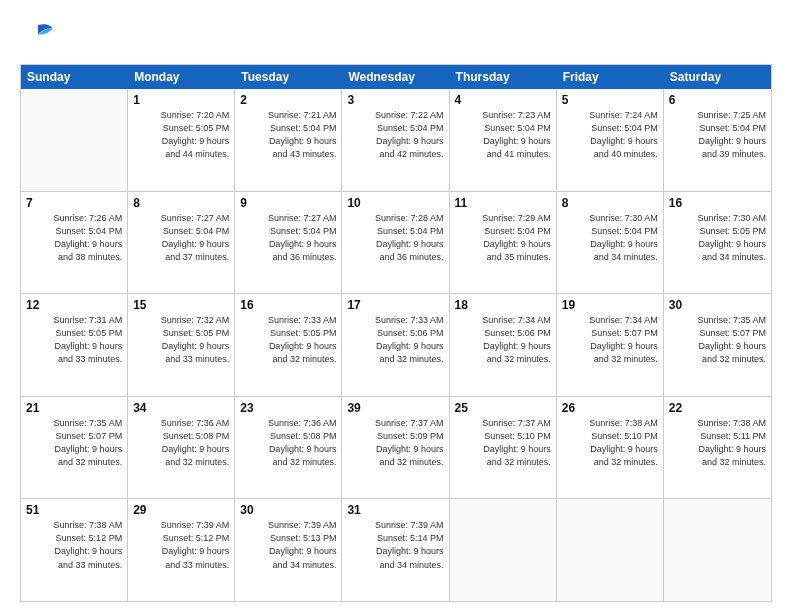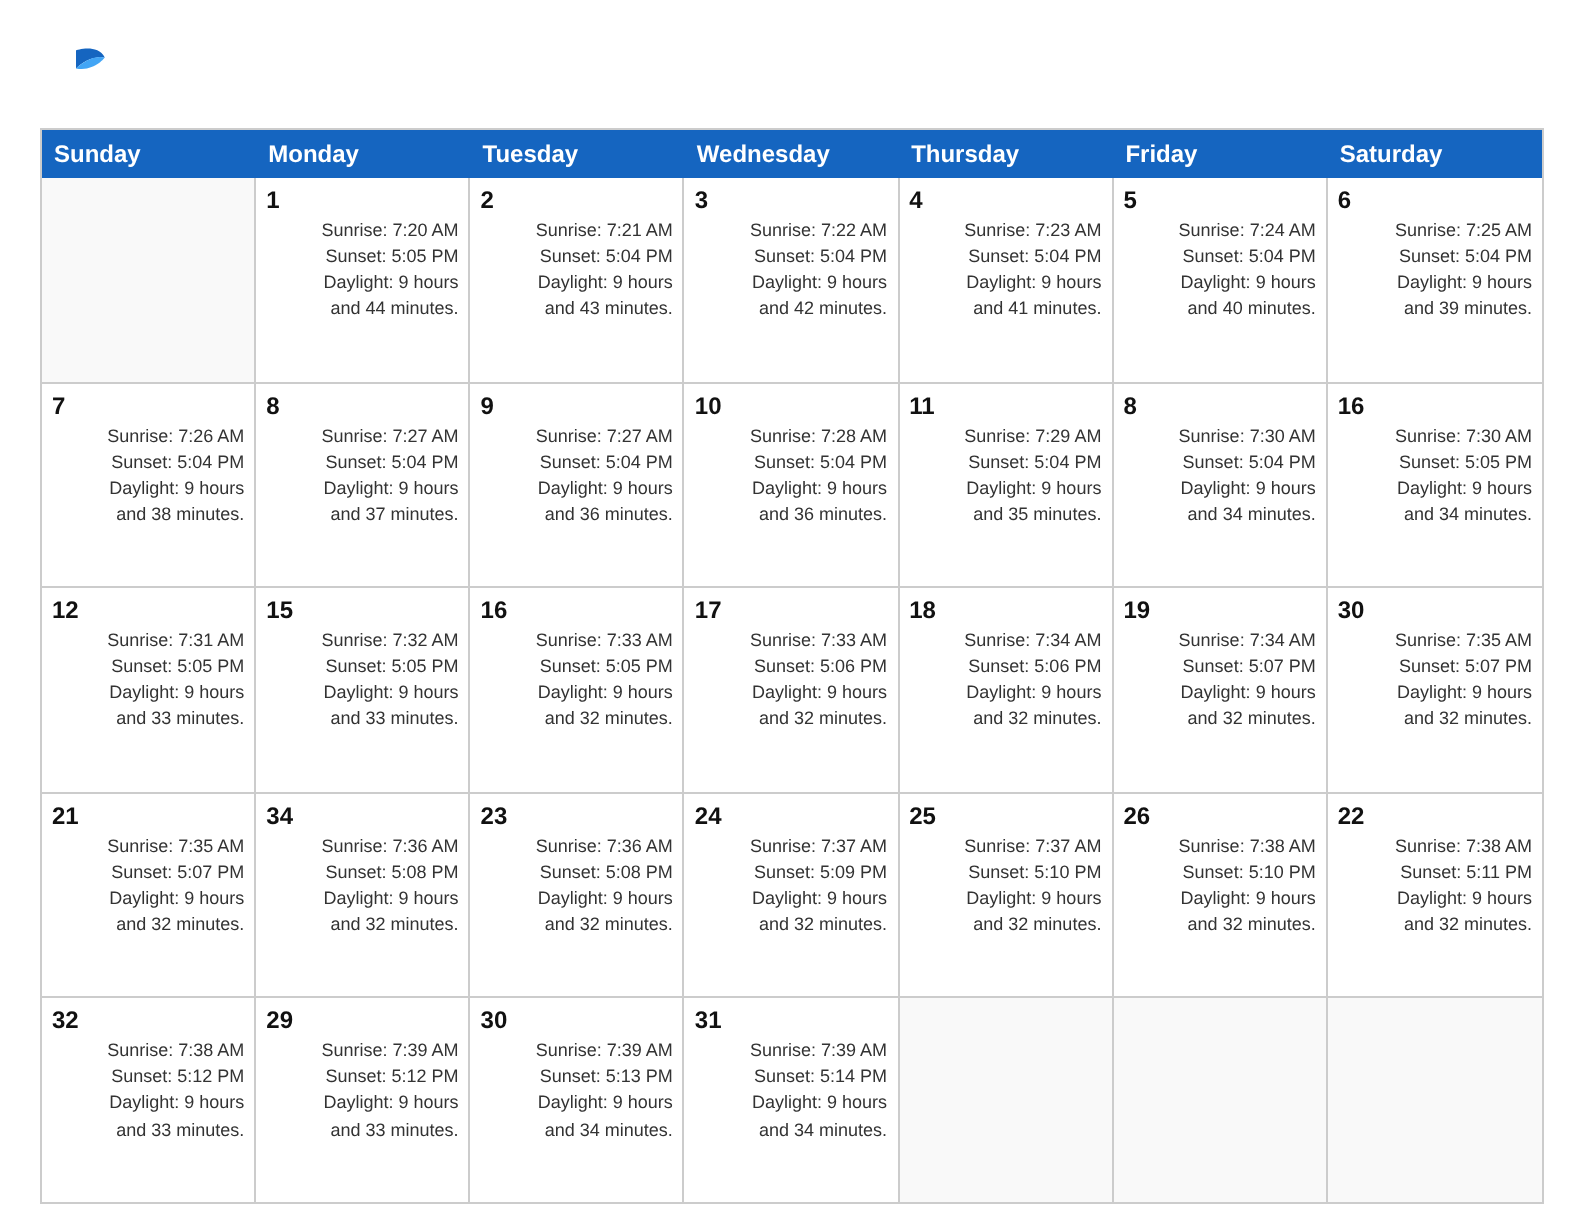--- a/index.html
+++ b/index.html
@@ -230,39 +230,39 @@
           </div>
           <div class="cal-cell">
             <div class="day-num">34</div>
             <div class="day-info">Sunrise: 7:36 AM<br>Sunset: 5:08 PM<br>Daylight: 9 hours<br> and 32 minutes.</div>
           </div>
           <div class="cal-cell">
             <div class="day-num">23</div>
             <div class="day-info">Sunrise: 7:36 AM<br>Sunset: 5:08 PM<br>Daylight: 9 hours<br> and 32 minutes.</div>
           </div>
           <div class="cal-cell">
-            <div class="day-num">24</div>
+            <div class="day-num">39</div>
             <div class="day-info">Sunrise: 7:37 AM<br>Sunset: 5:09 PM<br>Daylight: 9 hours<br> and 32 minutes.</div>
           </div>
           <div class="cal-cell">
             <div class="day-num">25</div>
             <div class="day-info">Sunrise: 7:37 AM<br>Sunset: 5:10 PM<br>Daylight: 9 hours<br> and 32 minutes.</div>
           </div>
           <div class="cal-cell">
             <div class="day-num">26</div>
             <div class="day-info">Sunrise: 7:38 AM<br>Sunset: 5:10 PM<br>Daylight: 9 hours<br> and 32 minutes.</div>
           </div>
           <div class="cal-cell">
             <div class="day-num">22</div>
             <div class="day-info">Sunrise: 7:38 AM<br>Sunset: 5:11 PM<br>Daylight: 9 hours<br> and 32 minutes.</div>
           </div>
         </div>
         <div class="cal-row">
           <div class="cal-cell">
-            <div class="day-num">32</div>
+            <div class="day-num">51</div>
             <div class="day-info">Sunrise: 7:38 AM<br>Sunset: 5:12 PM<br>Daylight: 9 hours<br> and 33 minutes.</div>
           </div>
           <div class="cal-cell">
             <div class="day-num">29</div>
             <div class="day-info">Sunrise: 7:39 AM<br>Sunset: 5:12 PM<br>Daylight: 9 hours<br> and 33 minutes.</div>
           </div>
           <div class="cal-cell">
             <div class="day-num">30</div>
             <div class="day-info">Sunrise: 7:39 AM<br>Sunset: 5:13 PM<br>Daylight: 9 hours<br> and 34 minutes.</div>
           </div>

